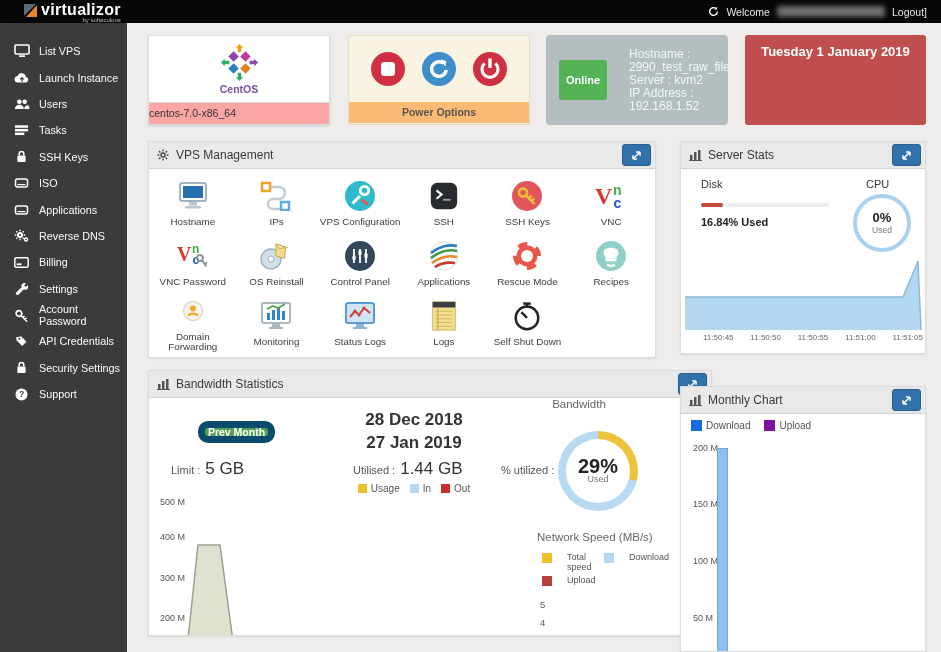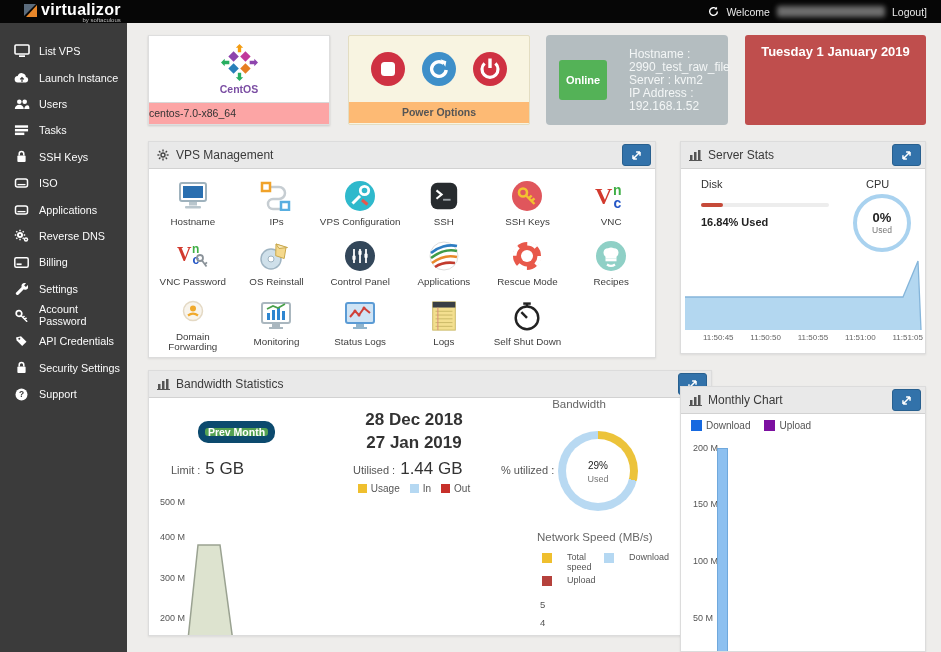--- a/index.html
+++ b/index.html
@@ -70,21 +70,21 @@
   #bw-stat-util{left:204px;top:88px}
   #bw-stat-pct{left:352px;top:88px}
   .bw-legend{position:absolute;left:150px;top:112px;width:230px;display:flex;justify-content:center;gap:10px;align-items:center}
   .leg-item{display:flex;align-items:center;gap:4px;font-size:10px;color:#555}
   .leg-sq{width:9px;height:9px;flex:none}
   .bw-ytick{position:absolute;left:11px;font-size:9px;color:#555}
   .bw-chart{position:absolute;left:0;top:0}
   .bw-donut-title{position:absolute;left:350px;top:27px;width:160px;text-align:center;font-size:11.5px;color:#666}
   .donut{position:absolute;left:409px;top:60px;width:80px;height:80px;border-radius:50%}
   .donut-inner{position:absolute;left:8px;top:8px;width:64px;height:64px;background:#fff;border-radius:50%;display:flex;flex-direction:column;align-items:center;justify-content:center}
-  .donut-pct{font-size:10px;font-weight:400;color:#222;line-height:16px}
+  .donut-pct{font-size:20px;font-weight:700;color:#222;line-height:16px}
   .donut-used{font-size:9px;color:#777}
   .bw-net-title{position:absolute;left:388px;top:160px;font-size:11.5px;color:#666;white-space:nowrap}
   .bw-net-legend{position:absolute;left:393px;top:182px;width:126px;display:flex;flex-wrap:wrap;row-gap:4px}
   .net-item{display:flex;align-items:flex-start;gap:15px;font-size:9px;color:#555;line-height:9.5px}
   .net-item .leg-sq{width:10px;height:10px;margin-top:0}
   .net-item.w1{width:62px}.net-item.w2{width:60px}
   .net-lbl{max-width:36px}
   .bw-net-tick{position:absolute;left:391px;font-size:9.5px;color:#555}
   
   #panel-mc{left:680px;top:386px;width:246px;height:266px;overflow:hidden}

